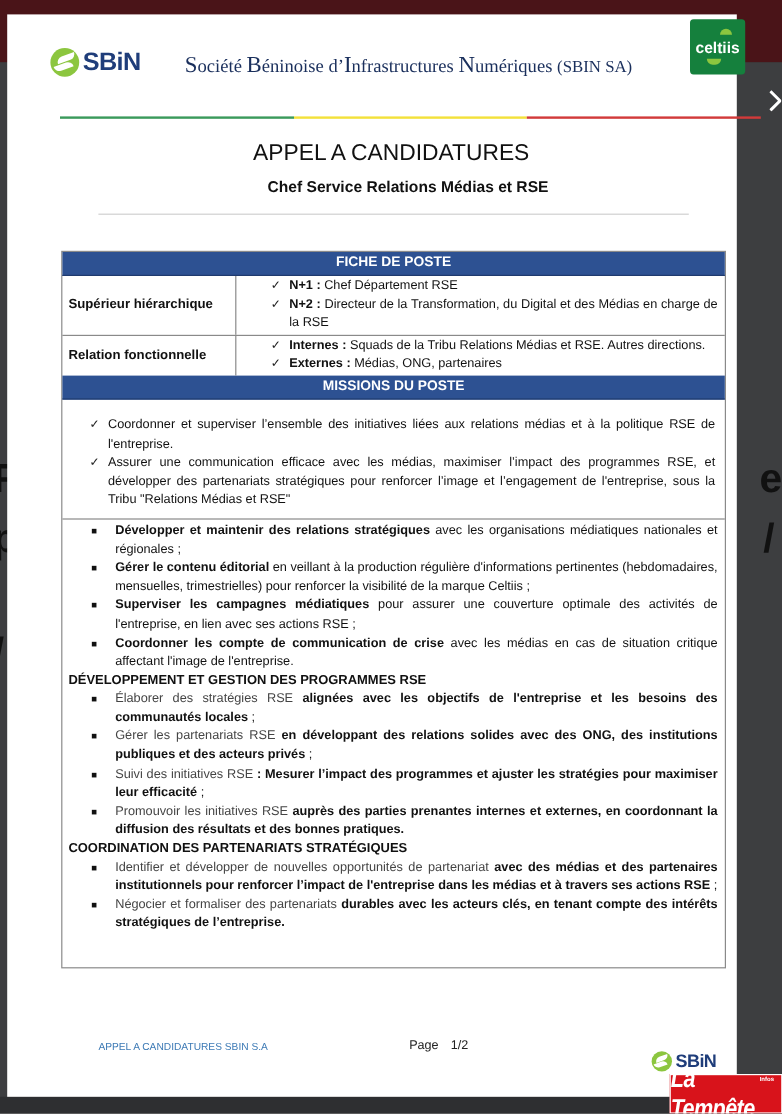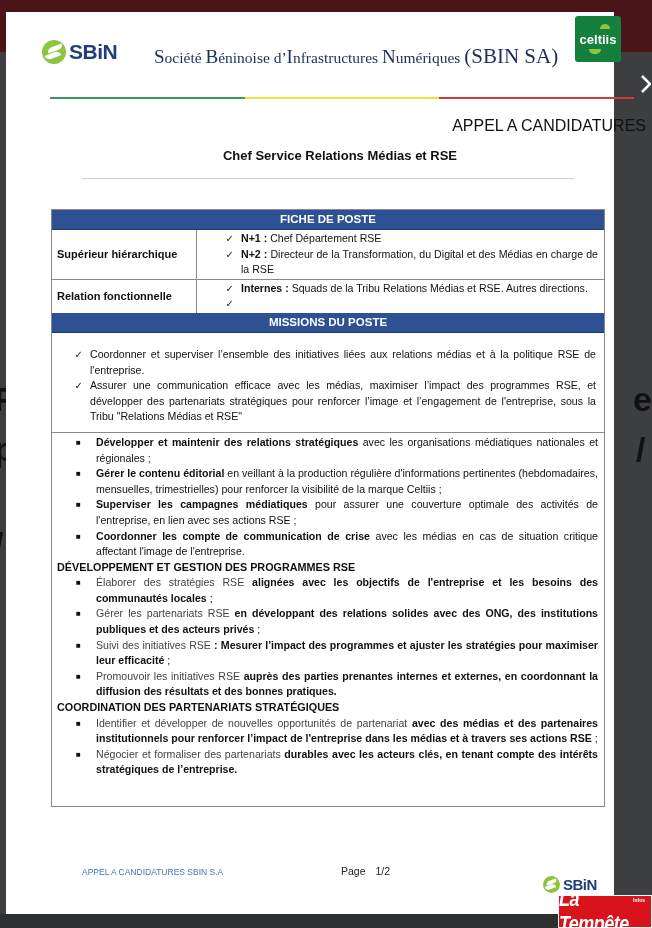--- a/index.html
+++ b/index.html
@@ -23,21 +23,21 @@
   .hdr-company { position:absolute; left:148px; top:32px; font-family:"Liberation Serif", serif; font-size:15.5px; color:#1a2f5c; white-space:nowrap; }
   .hdr-company .cap { font-size:19px; }
 
   .celtiis { position:absolute; left:569px; top:4px; width:46px; height:46px; background:#15803d; border-radius:3px; display:flex; align-items:center; justify-content:center; color:#fff; font-family:"Liberation Sans", sans-serif; font-weight:bold; font-size:13px; }
   .celtiis::before { content:""; position:absolute; left:25px; top:8px; width:10px; height:5px; background:#8cc63f; border-radius:5px 5px 0 0; }
   .celtiis::after { content:""; position:absolute; left:14px; top:33px; width:12px; height:5px; background:#8cc63f; border-radius:0 0 5px 5px; }
 
   .tricolor { position:absolute; left:44px; top:85px; width:584px; height:2px; display:flex; }
   .tricolor span { flex:1; }
 
-  .title { position:absolute; left:0; width:640px; top:105px; text-align:right; font-size:16px; color:#111; }
+  .title { position:absolute; left:0; width:640px; top:105px; text-align:center; font-size:19px; color:#111; }
   .subtitle { position:absolute; left:14px; width:640px; top:136px; text-align:center; font-size:13px; font-weight:bold; color:#111; }
   .sep { position:absolute; left:76px; top:166px; width:492px; height:1px; background:#d0d0d0; }
 
   .doc { position:absolute; left:45px; top:181px; width:552px; border:1px solid #8a8a8a; font-family:"Liberation Sans", sans-serif; font-size:10.6px; color:#111; line-height:15.6px;margin-top:16px; }
   .band { background:#2d5192; color:#fff; text-align:center; font-weight:bold; font-size:11.5px; height:19px; line-height:19px; border-bottom:1px solid #1f3a6e; }
   .row { display:flex; border-bottom:1px solid #8a8a8a; }
   .row .lbl { width:139px; border-right:1px solid #8a8a8a; display:flex; align-items:center; padding-left:5px; font-weight:bold; font-size:11px; }
   .row .val { flex:1; padding:1px 6px 1px 0; }
   .chk { display:flex; text-align:justify; }
   .chk .mark { width:44px; flex:0 0 44px; text-align:right; padding-right:7px; box-sizing:border-box; color:#222; font-size:10px; }
@@ -83,21 +83,21 @@
 </div>
 
 <div class="page">
 
   <div class="hdr-logo">
     <div class="sbin-mark"></div>
     <span class="sbin-text">SBiN</span>
   </div>
 
   <div class="hdr-company">
-    <span class="cap">S</span><span>ociété </span><span class="cap">B</span><span>éninoise d’</span><span class="cap">I</span><span>nfrastructures </span><span class="cap">N</span><span>umériques </span><span style="font-size:21px">(SBIN SA)</span>
+    <span class="cap">S</span><span>ociété </span><span class="cap">B</span><span>éninoise d’</span><span class="cap">I</span><span>nfrastructures </span><span class="cap">N</span><span>umériques </span><span style="font-size:14px">(SBIN SA)</span>
   </div>
 
   <div class="celtiis">
     <span>celtiis</span>
   </div>
 
   <div class="tricolor">
     <span id="tc0" style="background: rgb(58, 154, 91);"></span>
     <span id="tc1" style="background: rgb(243, 225, 59);"></span>
     <span id="tc2" style="background: rgb(210, 58, 58);"></span>
@@ -126,20 +126,21 @@
 
     <div class="row" style="border-bottom:none;">
       <div class="lbl">Relation fonctionnelle</div>
       <div class="val">
         <div class="chk">
             <span class="mark">✓</span>
             <span class="txt"><b>Internes :</b><span> Squads de la Tribu Relations Médias et RSE. Autres directions.</span></span>
           </div>
         <div class="chk">
             <span class="mark">✓</span>
+            <span class="txt"><b>Externes :</b><span> Médias, ONG, partenaires</span></span>
           </div>
       </div>
     </div>
 
     <div class="band">MISSIONS DU POSTE</div>
     <div class="missions">
       <div class="chk">
           <span class="mark">✓</span>
           <span class="txt">Coordonner et superviser l’ensemble des initiatives liées aux relations médias et à la politique RSE de l'entreprise.</span>
         </div>

